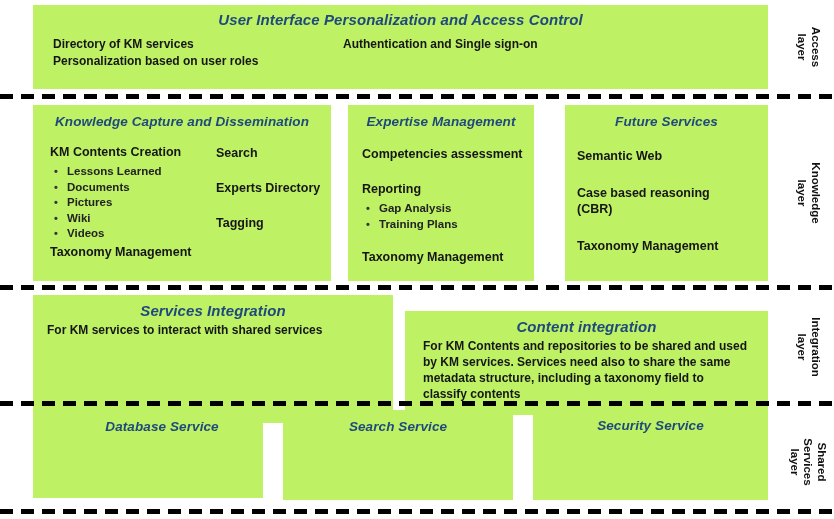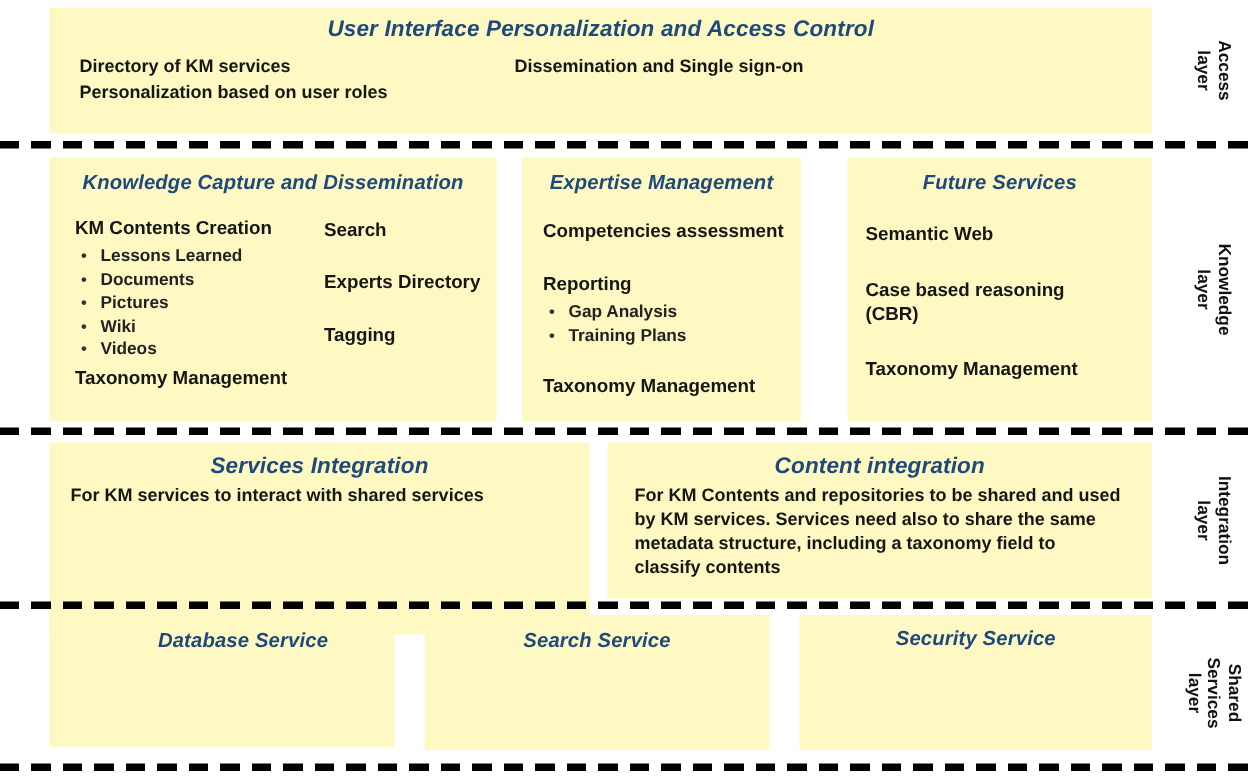--- a/index.html
+++ b/index.html
@@ -1,20 +1,20 @@
 <!DOCTYPE html>
 <html><head>
 <meta charset="utf-8">
 <style>
   html,body{margin:0;padding:0;background:#ffffff;}
   .canvas{
     position:relative;width:834px;height:519px;background:#ffffff;
     font-family:"Liberation Sans",sans-serif;overflow:hidden;
   }
-  .box{position:absolute;background:#fef9c3;}
+  .box{position:absolute;background:#bef264;}
   .sep{
     position:absolute;left:0;width:834px;height:5px;
     background:repeating-linear-gradient(to right,#000000 0 13px,transparent 13px 21px);
   }
   .box-title{
     color:#1f497d;font-weight:bold;font-style:italic;text-align:center;
     letter-spacing:.1px;
   }
   .t15{font-size:15px;}
   .t13{font-size:13.5px;}
@@ -48,21 +48,21 @@
 
 <div class="canvas">
 
   <section class="box" style="left:33px;top:5px;width:735px;height:84px;">
     <div class="box-title t15" style="padding-top:6px;">User Interface Personalization and Access Control</div>
     <div class="abs" style="left:20px;top:31px;">
       <div class="btxt">Directory of KM services</div>
       <div class="btxt">Personalization based on user roles</div>
     </div>
     <div class="abs" style="left:310px;top:31px;">
-      <div class="btxt">Dissemination and Single sign-on</div>
+      <div class="btxt">Authentication and Single sign-on</div>
     </div>
   </section>
 
   <div class="sep" style="top:94px;"></div>
 
   <section class="box" style="left:33px;top:105px;width:298px;height:176px;">
     <div class="box-title t13" style="padding-top:9px;">Knowledge Capture and Dissemination</div>
     <div class="abs" style="left:17px;top:39px;width:168px;">
       <div class="subhead">KM Contents Creation</div>
       <ul class="blist">
@@ -104,21 +104,21 @@
     </div>
   </section>
 
   <div class="sep" style="top:285px;"></div>
 
   <section class="box" style="left:33px;top:295px;width:360px;height:128px;">
     <div class="box-title t15" style="padding-top:7px;">Services Integration</div>
     <div class="center-body" style="padding:0 14px;">For KM services to interact with shared services</div>
   </section>
 
-  <section class="box" style="left:405px;top:295px;width:363px;height:104px;">
+  <section class="box" style="left:405px;top:311px;width:363px;height:104px;">
     <div class="box-title t15" style="padding-top:7px;">Content integration</div>
     <div class="center-body" style="padding:0 18px;">For KM Contents and repositories to be shared and used by KM services. Services need also to share the same metadata structure, including a taxonomy field to classify contents</div>
   </section>
 
   <div class="sep" style="top:401px;"></div>
 
   <section class="box" style="left:33px;top:410px;width:230px;height:88px;">
     <div class="box-title t13" style="padding-top:9px;margin-left:28px;">Database Service</div>
   </section>
 

